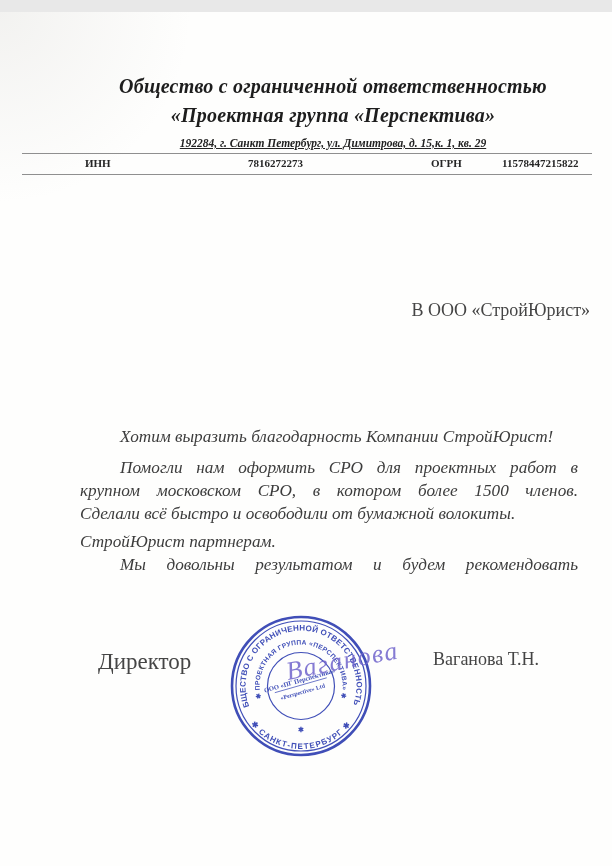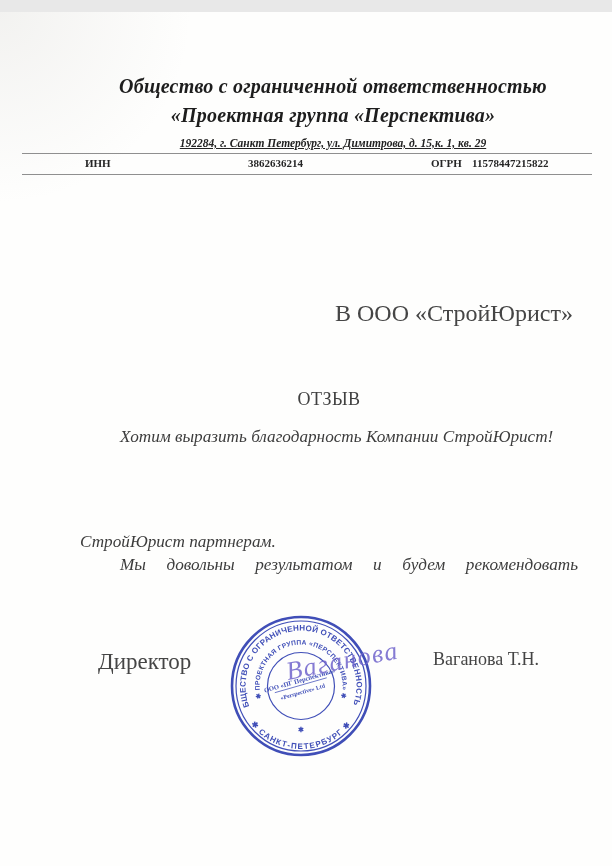--- a/index.html
+++ b/index.html
@@ -49,26 +49,26 @@
     border-top: 1px solid #8f8f8f;
     border-bottom: 1px solid #8f8f8f;
     font-size: 11px;
     font-weight: bold;
     color: #262626;
   }
   .requisites span { position: absolute; top: 3px; white-space: nowrap; }
   .req-inn-label   { left: 63px; }
   .req-inn-value   { left: 226px; }
   .req-ogrn-label  { left: 409px; }
-  .req-ogrn-value  { left: 450px; }
+  .req-ogrn-value  { left: 480px; }
 
   
   .recipient {
-    top: 288px; right: 39px;
-    font-size: 24px;
+    top: 288px; right: 22px;
+    font-size: 18px;
     color: #454545;
     white-space: nowrap;
   }
 
   
   .doc-title {
     left: 80px; top: 377px; width: 498px;
     text-align: center;
     font-size: 18px;
     color: #404040;
@@ -124,33 +124,37 @@
 <div id="page">
 
   <div class="abs letterhead">
     <div class="org-line">Общество с ограниченной ответственностью</div>
     <div class="org-line">«Проектная группа «Перспектива»</div>
     <div class="org-address">192284, г. Санкт Петербург, ул. Димитрова, д. 15,к. 1, кв. 29</div>
   </div>
 
   <div class="abs requisites">
     <span class="req-inn-label">ИНН</span>
-    <span class="req-inn-value">3862636214</span>
+    <span class="req-inn-value">7816272273</span>
     <span class="req-ogrn-label">ОГРН</span>
     <span class="req-ogrn-value">11578447215822</span>
   </div>
 
   <div class="abs recipient">В ООО «СтройЮрист»</div>
 
-  <div class="abs doc-title">ОТЗЫВ</div>
 
   <div class="abs para p1">
     <div class="line indent last">Хотим выразить благодарность Компании СтройЮрист!</div>
   </div>
 
+  <div class="abs para p2">
+    <div class="line indent">Помогли нам оформить СРО для проектных работ в</div>
+    <div class="line">крупном московском СРО, в котором более 1500 членов.</div>
+    <div class="line last">Сделали всё быстро и освободили от бумажной волокиты.</div>
+  </div>
 
   <div class="abs para p3">
     <div class="line last">СтройЮрист партнерам.</div>
     <div class="line indent">Мы довольны результатом и будем рекомендовать</div>
   </div>
 
   <div class="abs sig-position">Директор</div>
   <div class="abs sig-name">Ваганова Т.Н.</div>
 
   <svg class="abs stamp-svg" width="160" height="160" viewBox="-80 -80 160 160" aria-hidden="true">

